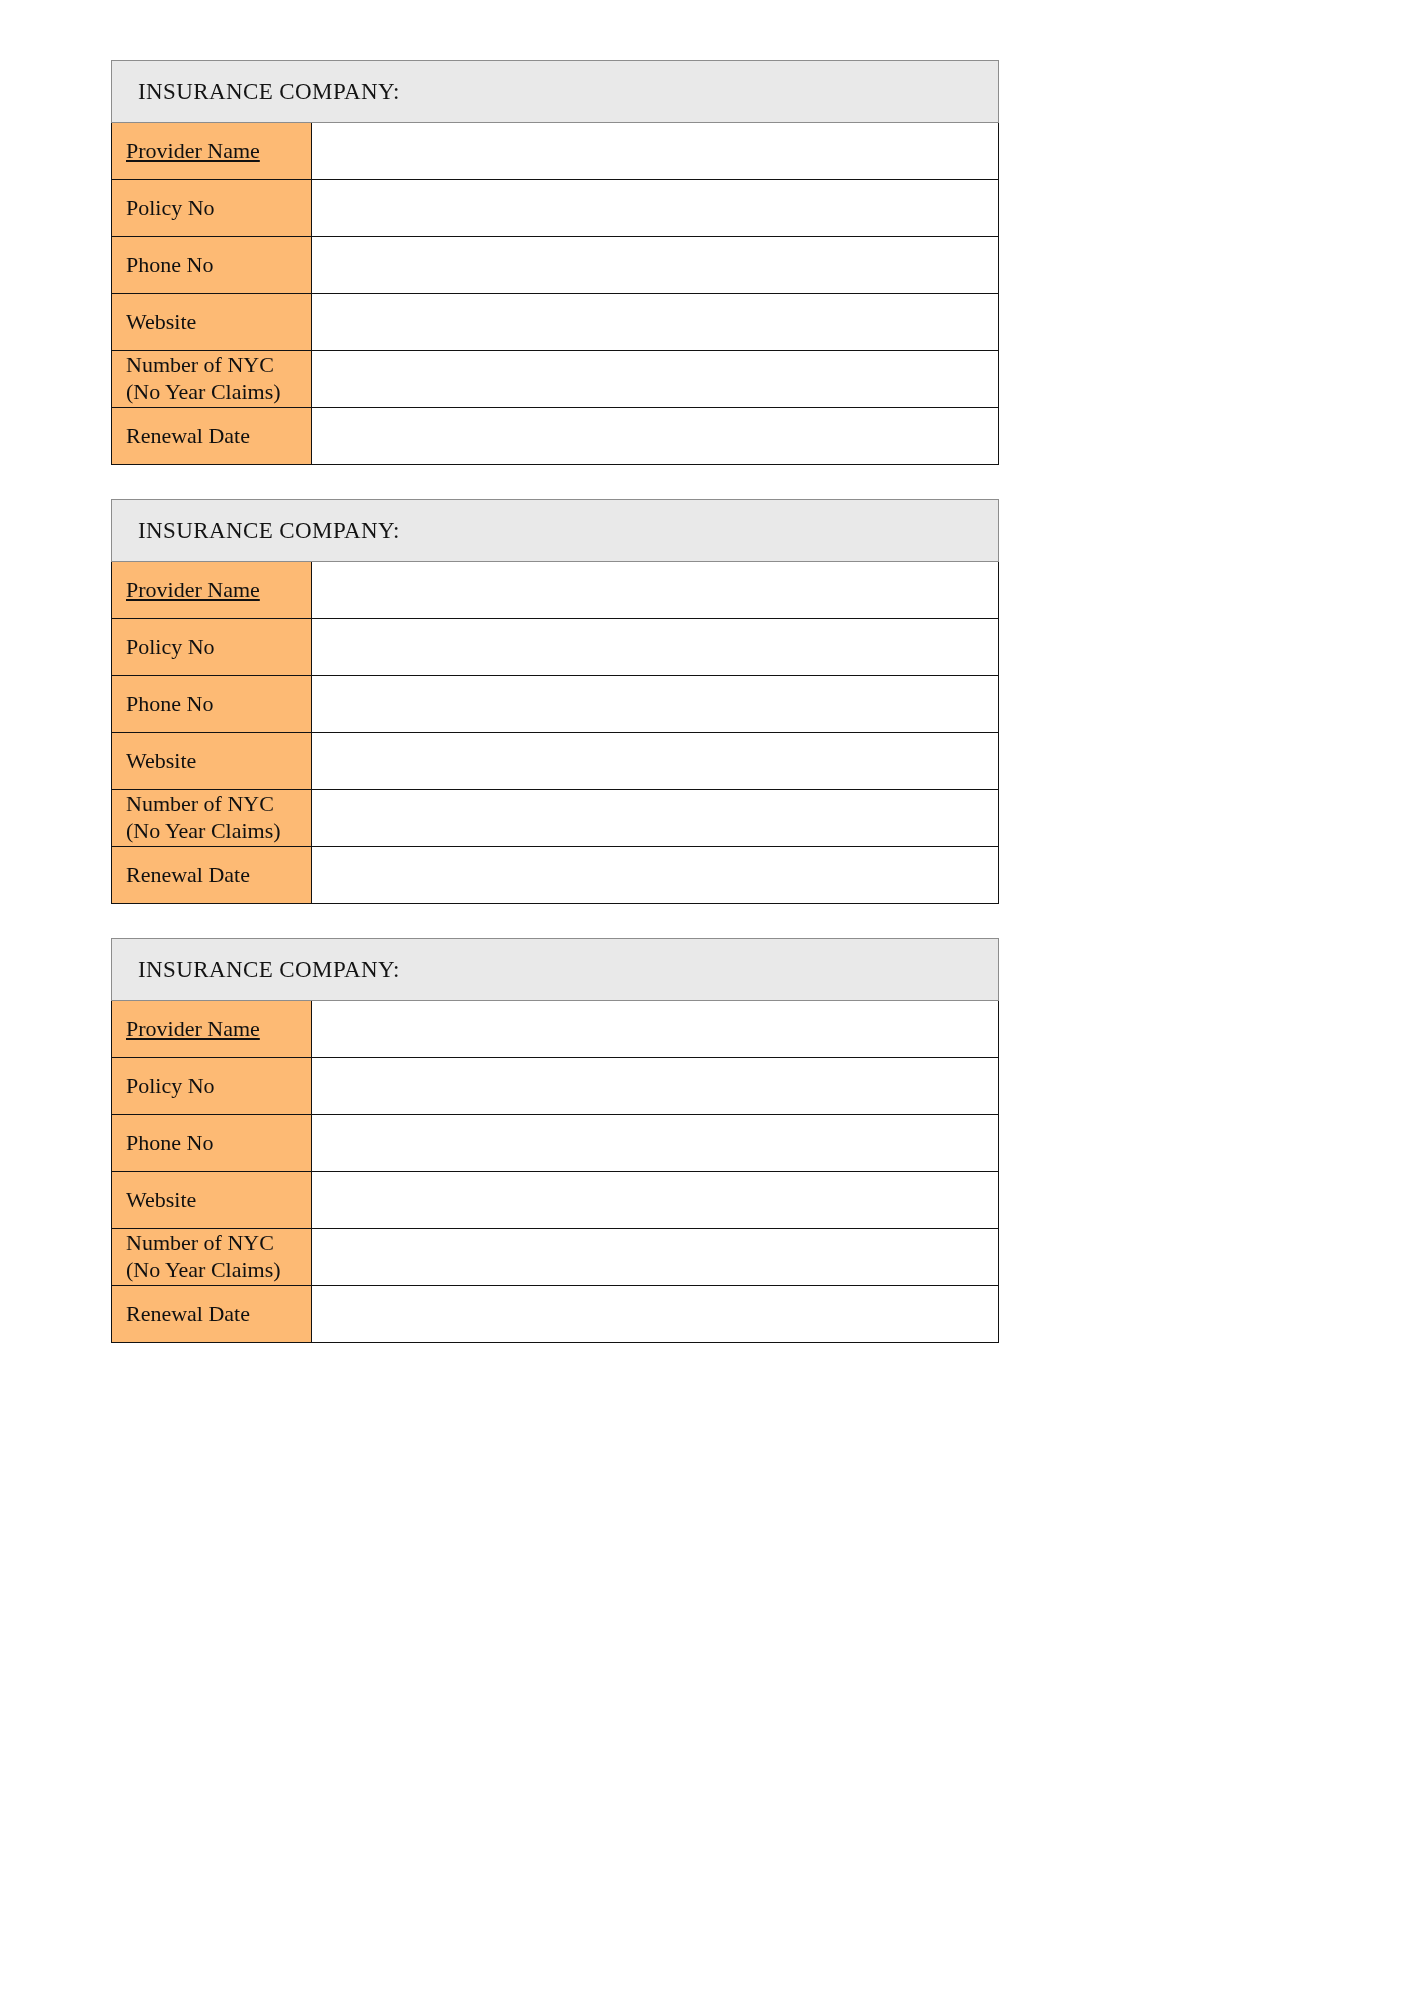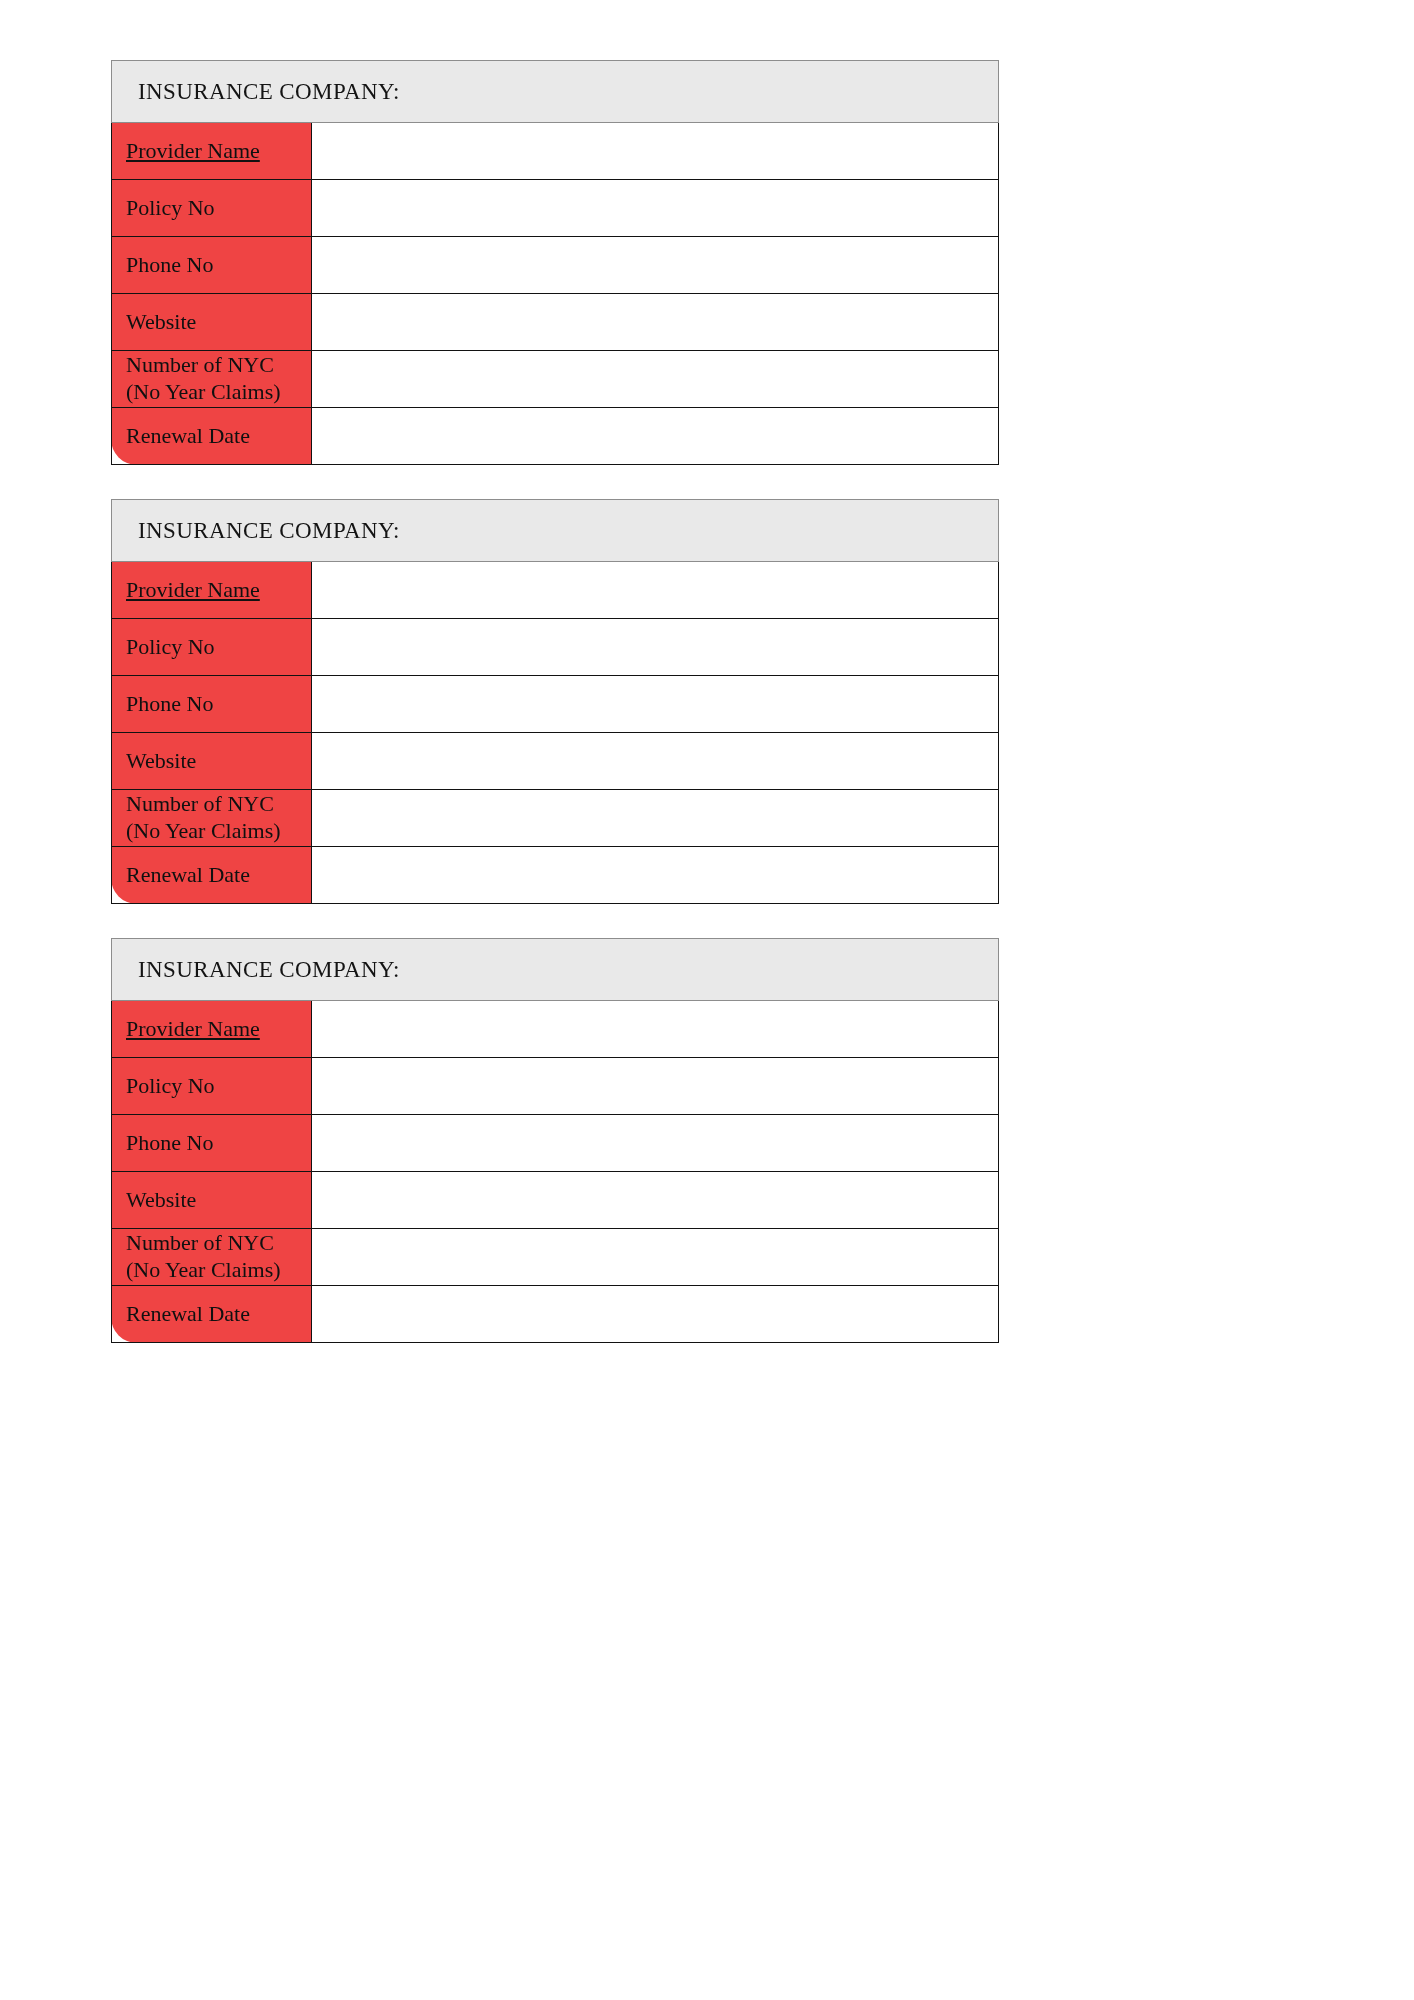--- a/index.html
+++ b/index.html
@@ -41,22 +41,21 @@
     margin-top: 60px;
     padding-left: 111px;
     padding-right: 0;
   }
 
   .ins-table {
     width: 887px;
     border-collapse: collapse;
     table-layout: fixed;
     margin-bottom: 34px;
-    background: #ef4444;
-    border-radius: 26px;
+    background: #fdba74;
   }
   .ins-table:last-child { margin-bottom: 0; }
 
   .ins-table col.label-col { width: 200px; }
   .ins-table col.value-col { width: 687px; }
 
   .ins-header-cell {
     background: #e9e9e9;
     border: 1px solid #8d8d8d;
     height: 62px;

